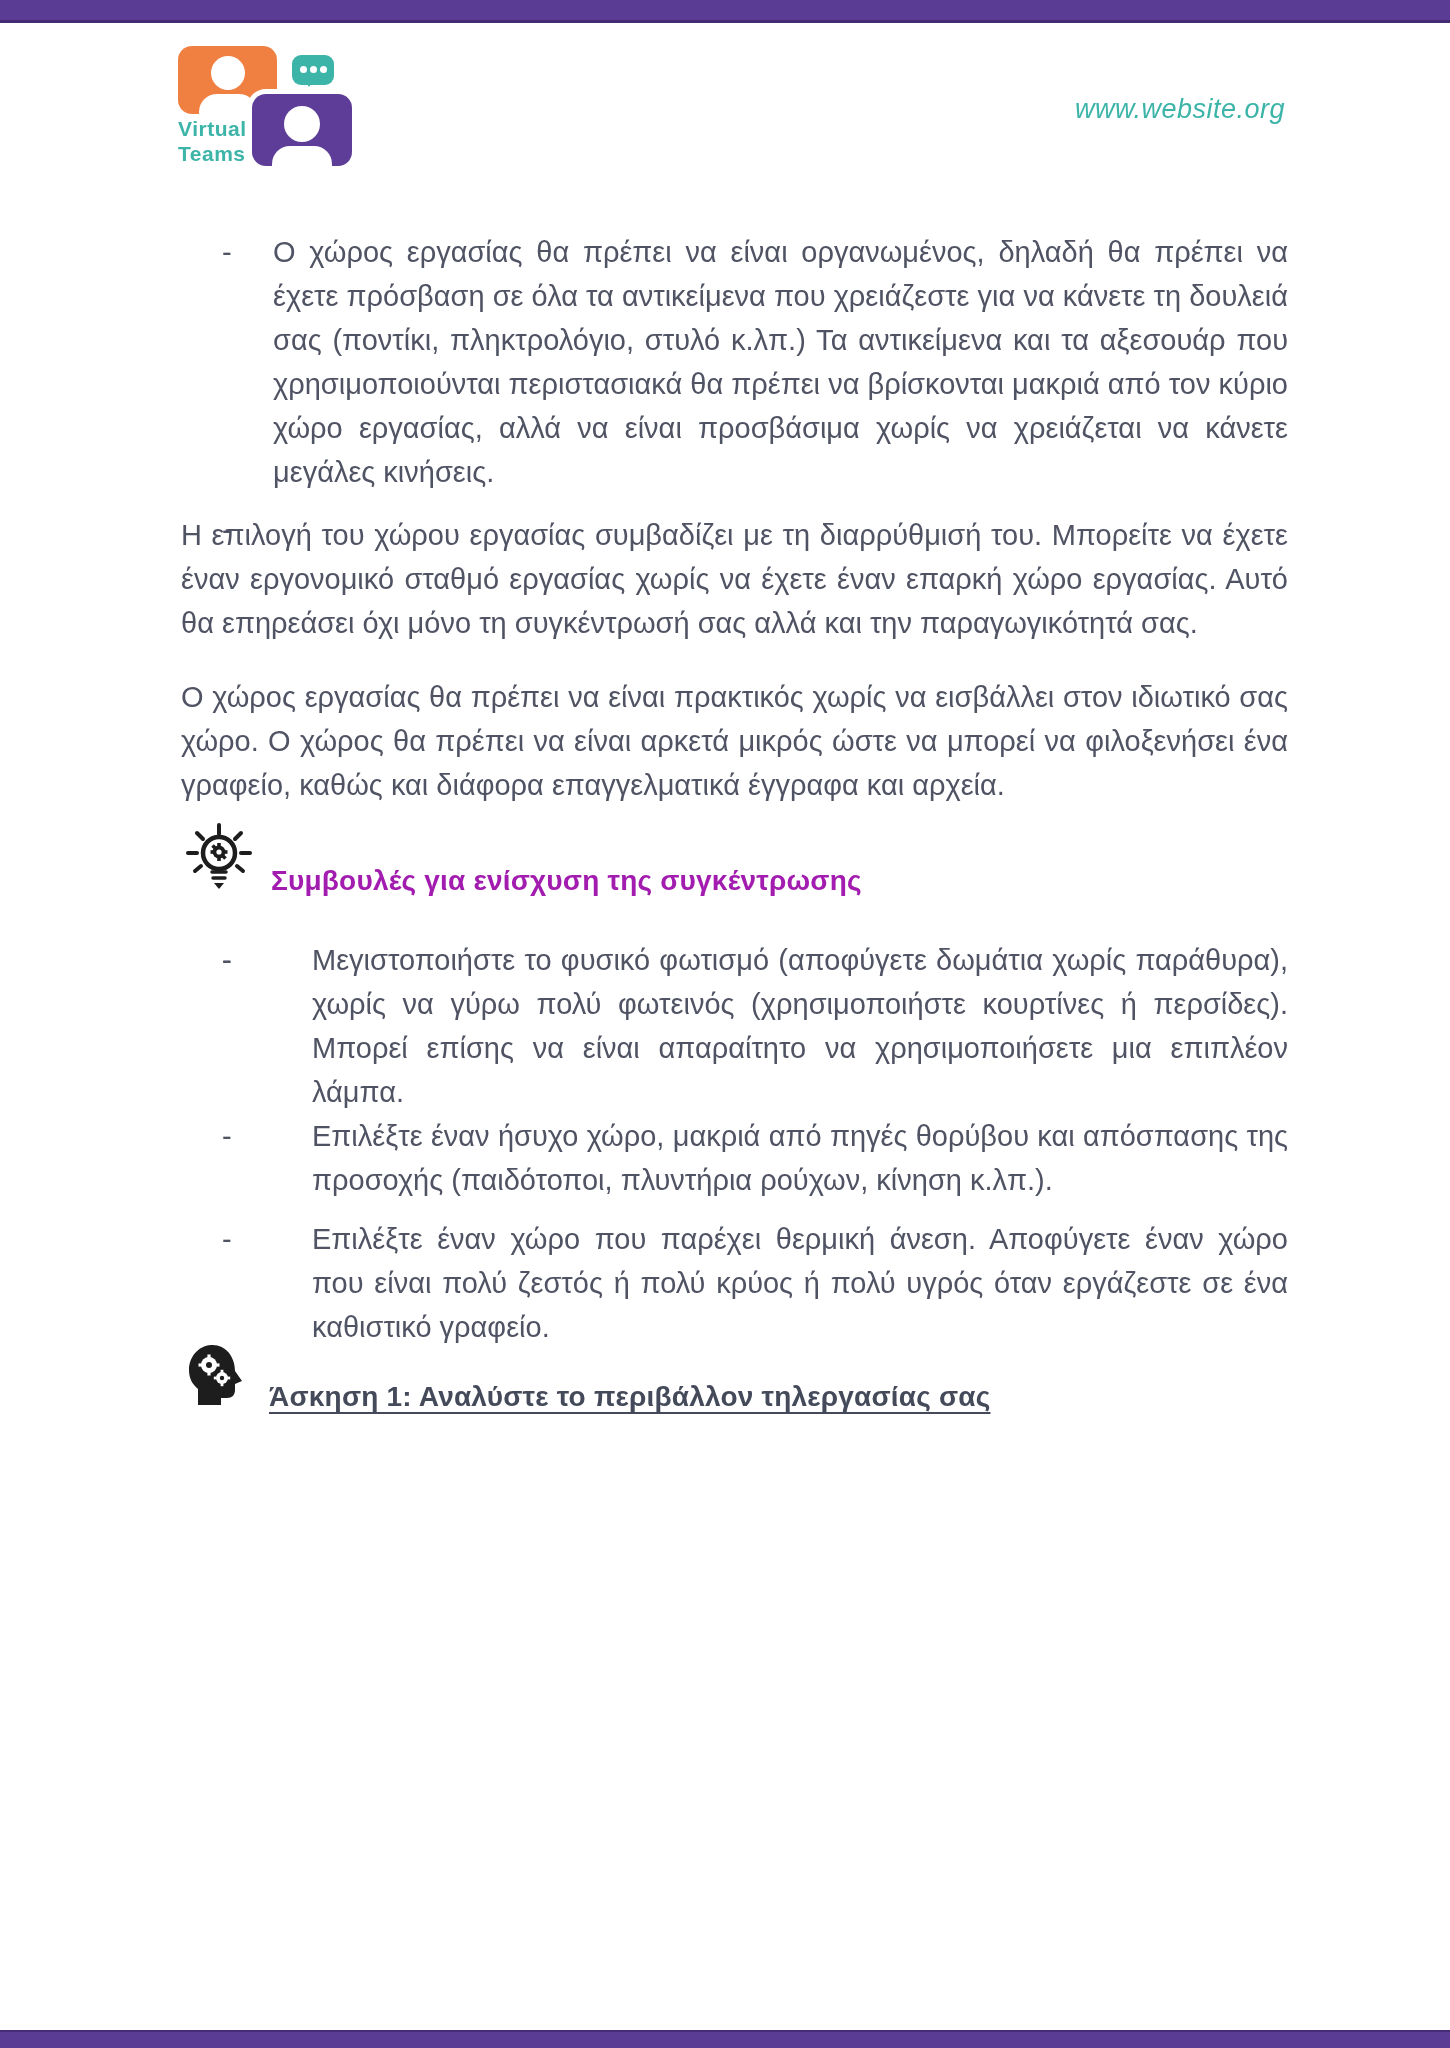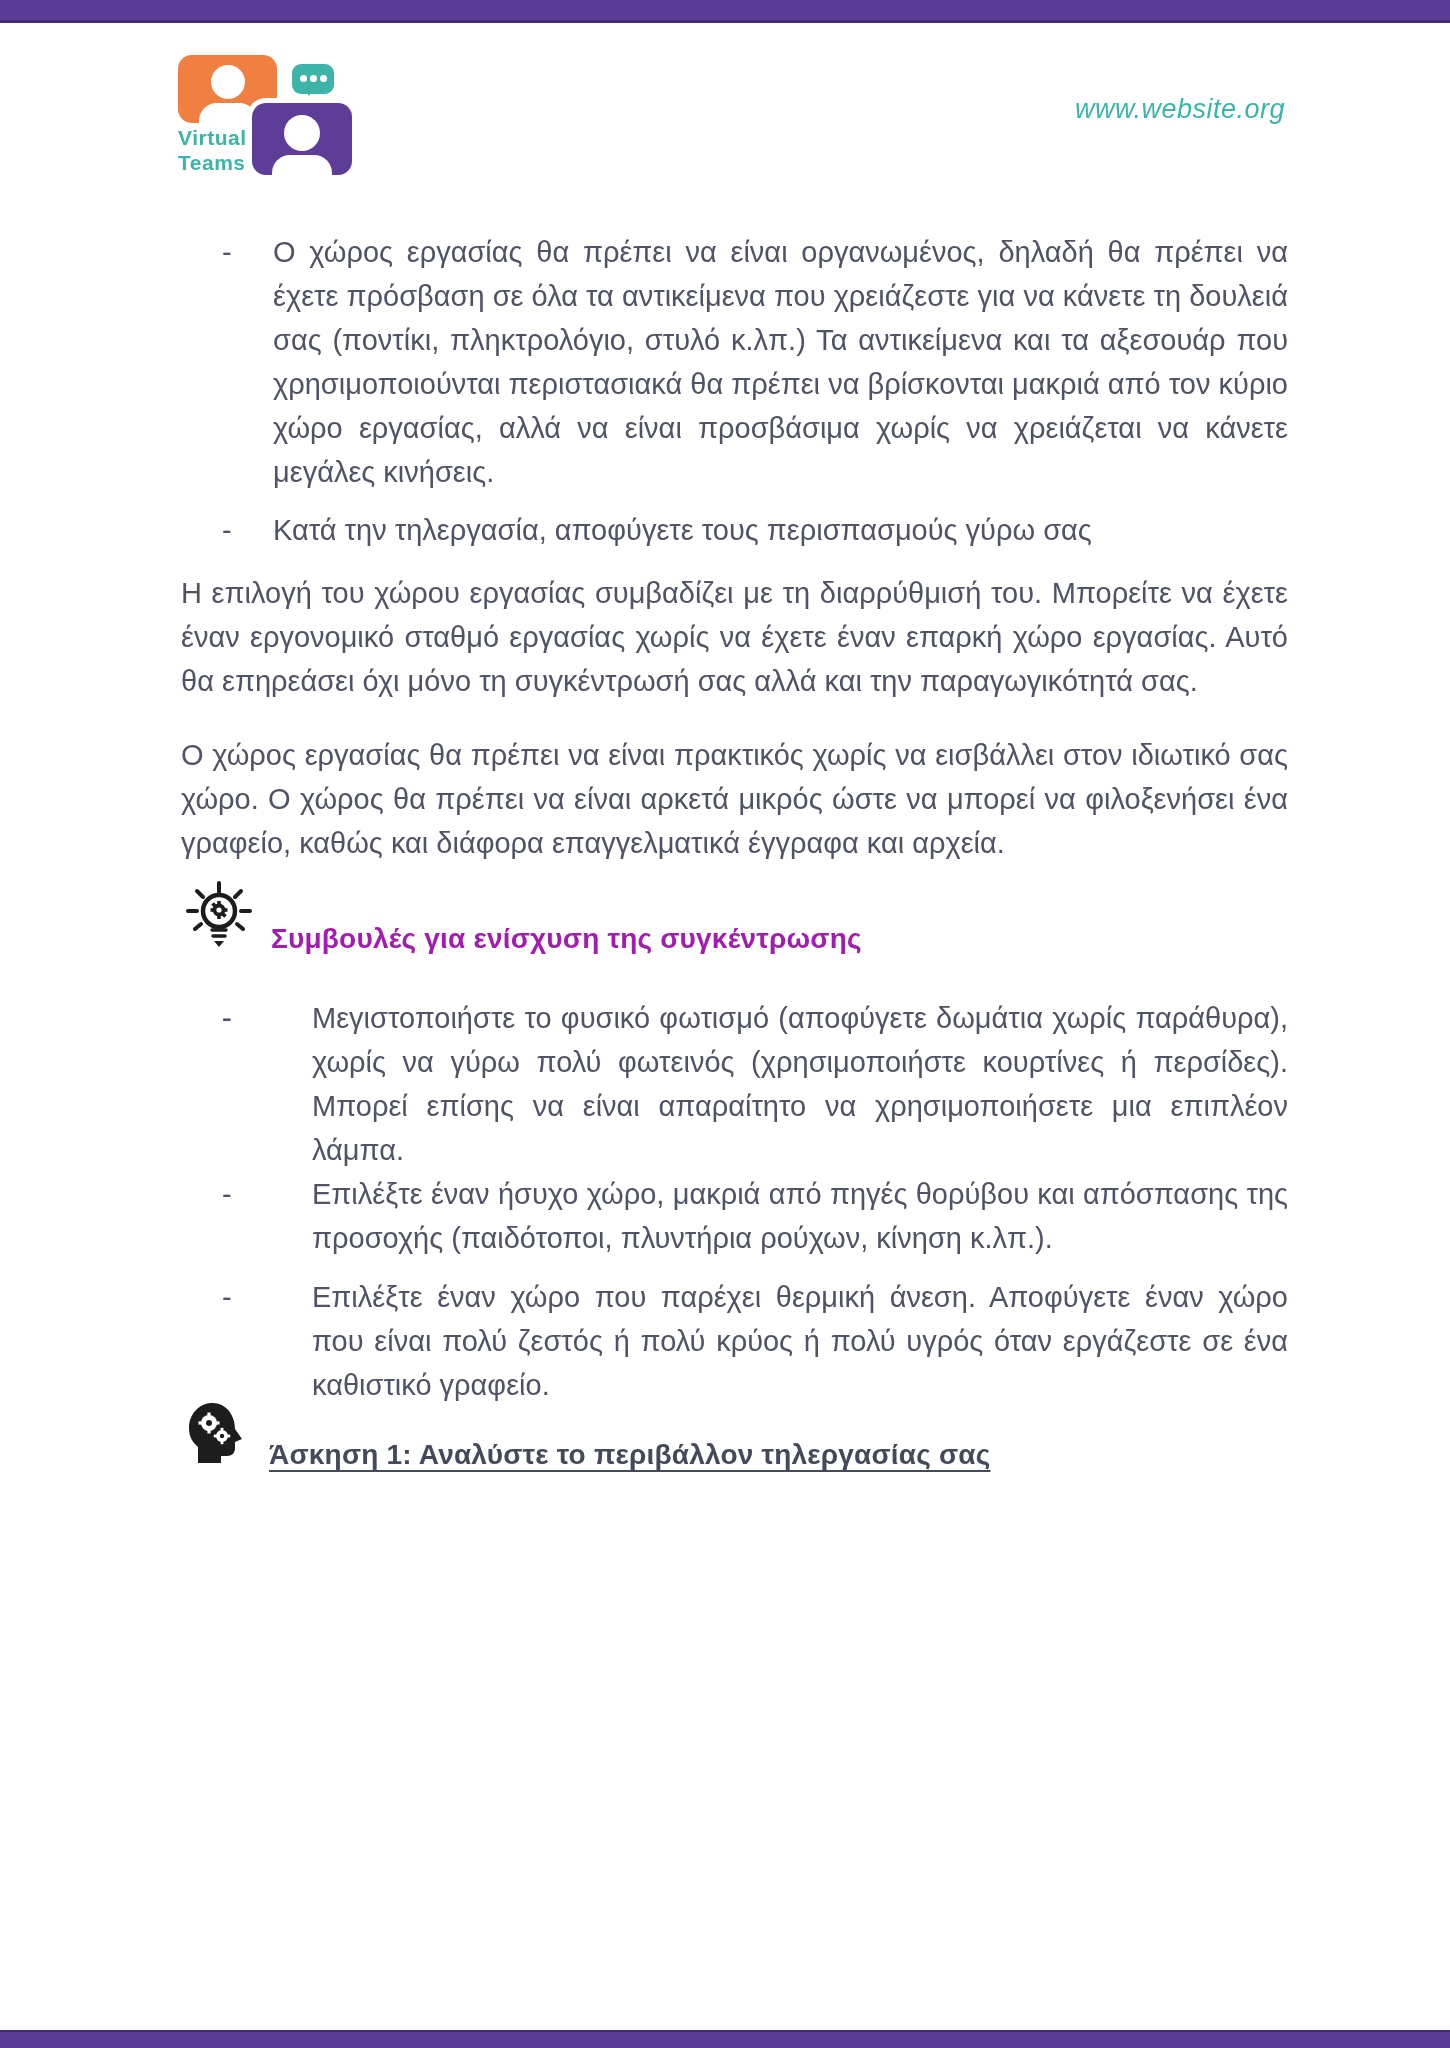--- a/index.html
+++ b/index.html
@@ -5,21 +5,21 @@
   html,body{margin:0;padding:0;background:#ffffff;}
   .page{
     position:relative;width:1450px;height:2048px;background:#ffffff;overflow:hidden;
     font-family:"Liberation Sans",sans-serif;color:#4f5363;
   }
   
   .top-bar{position:absolute;left:0;top:0;width:100%;height:20px;background:#5b3c94;border-bottom:3px solid #442b74;}
   .bottom-bar{position:absolute;left:0;bottom:0;width:100%;height:16px;background:#5b3c94;border-top:2px solid #442b74;}
 
   
-  .logo-wrap{position:absolute;left:178px;top:55px;width:210px;height:125px;}
+  .logo-wrap{position:absolute;left:178px;top:46px;width:210px;height:125px;}
   .card{position:absolute;border-radius:14px;overflow:hidden;}
   .card::before{content:'';position:absolute;background:#fff;border-radius:50%;}
   .card::after{content:'';position:absolute;background:#fff;border-radius:18px 18px 0 0;}
   .card-orange{left:0;top:0;width:99px;height:68px;background:#f08041;z-index:1;}
   .card-orange::before{width:34px;height:34px;left:33px;top:10px;}
   .card-orange::after{width:58px;height:26px;left:21px;bottom:-6px;}
   .card-purple{left:74px;top:48px;width:100px;height:72px;background:#5d3d97;box-shadow:0 0 0 5px #ffffff;z-index:2;}
   .card-purple::before{width:36px;height:36px;left:32px;top:12px;}
   .card-purple::after{width:60px;height:26px;left:20px;bottom:-6px;}
   .bubble{position:absolute;left:114px;top:9px;width:42px;height:30px;background:#3cb4a8;border-radius:9px;z-index:1;}
@@ -67,21 +67,20 @@
 
   <div class="content">
 
     <div class="li">
       <span class="dash">-</span>
       <span>Ο χώρος εργασίας θα πρέπει να είναι οργανωμένος, δηλαδή θα πρέπει να έχετε πρόσβαση σε όλα τα αντικείμενα που χρειάζεστε για να κάνετε τη δουλειά σας (ποντίκι, πληκτρολόγιο, στυλό κ.λπ.) Τα αντικείμενα και τα αξεσουάρ που χρησιμοποιούνται περιστασιακά θα πρέπει να βρίσκονται μακριά από τον κύριο χώρο εργασίας, αλλά να είναι προσβάσιμα χωρίς να χρειάζεται να κάνετε μεγάλες κινήσεις.</span>
     </div>
 
     <div class="li mt14">
       <span class="dash">-</span>
-      <span>Κατά την τηλεργασία, αποφύγετε τους περισπασμούς γύρω σας</span>
     </div>
 
     <div class="para mt19">Η επιλογή του χώρου εργασίας συμβαδίζει με τη διαρρύθμισή του. Μπορείτε να έχετε έναν εργονομικό σταθμό εργασίας χωρίς να έχετε έναν επαρκή χώρο εργασίας. Αυτό θα επηρεάσει όχι μόνο τη συγκέντρωσή σας αλλά και την παραγωγικότητά σας.</div>
 
     <div class="para mt30">Ο χώρος εργασίας θα πρέπει να είναι πρακτικός χωρίς να εισβάλλει στον ιδιωτικό σας χώρο. Ο χώρος θα πρέπει να είναι αρκετά μικρός ώστε να μπορεί να φιλοξενήσει ένα γραφείο, καθώς και διάφορα επαγγελματικά έγγραφα και αρχεία.</div>
 
     <div class="sec-head tips-head">
       <span class="icon">
         <svg width="76" height="78" viewBox="0 0 76 76">
           <g stroke="#1d1d1d" stroke-width="4" stroke-linecap="round" fill="none">

